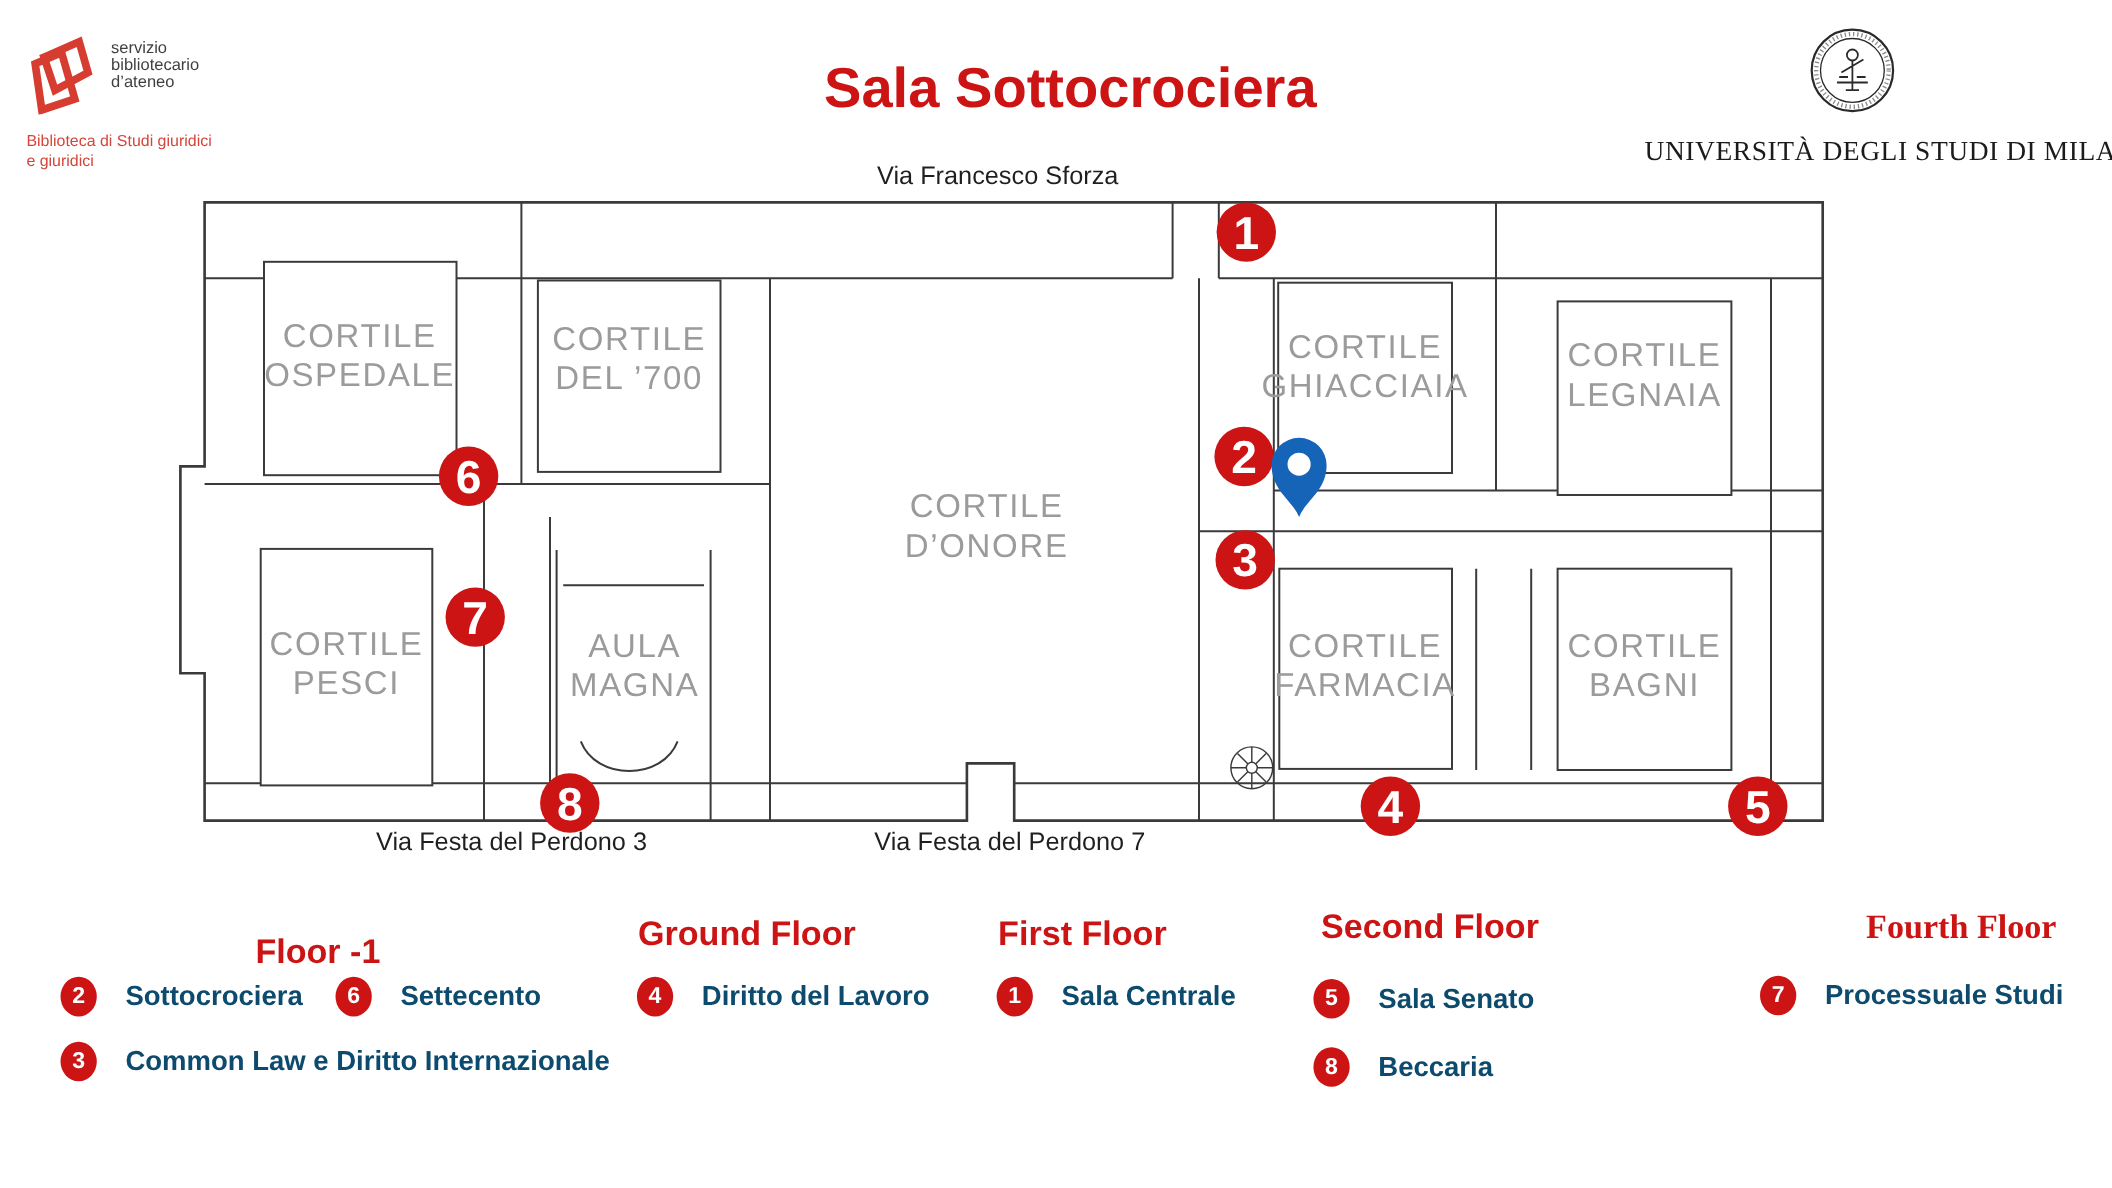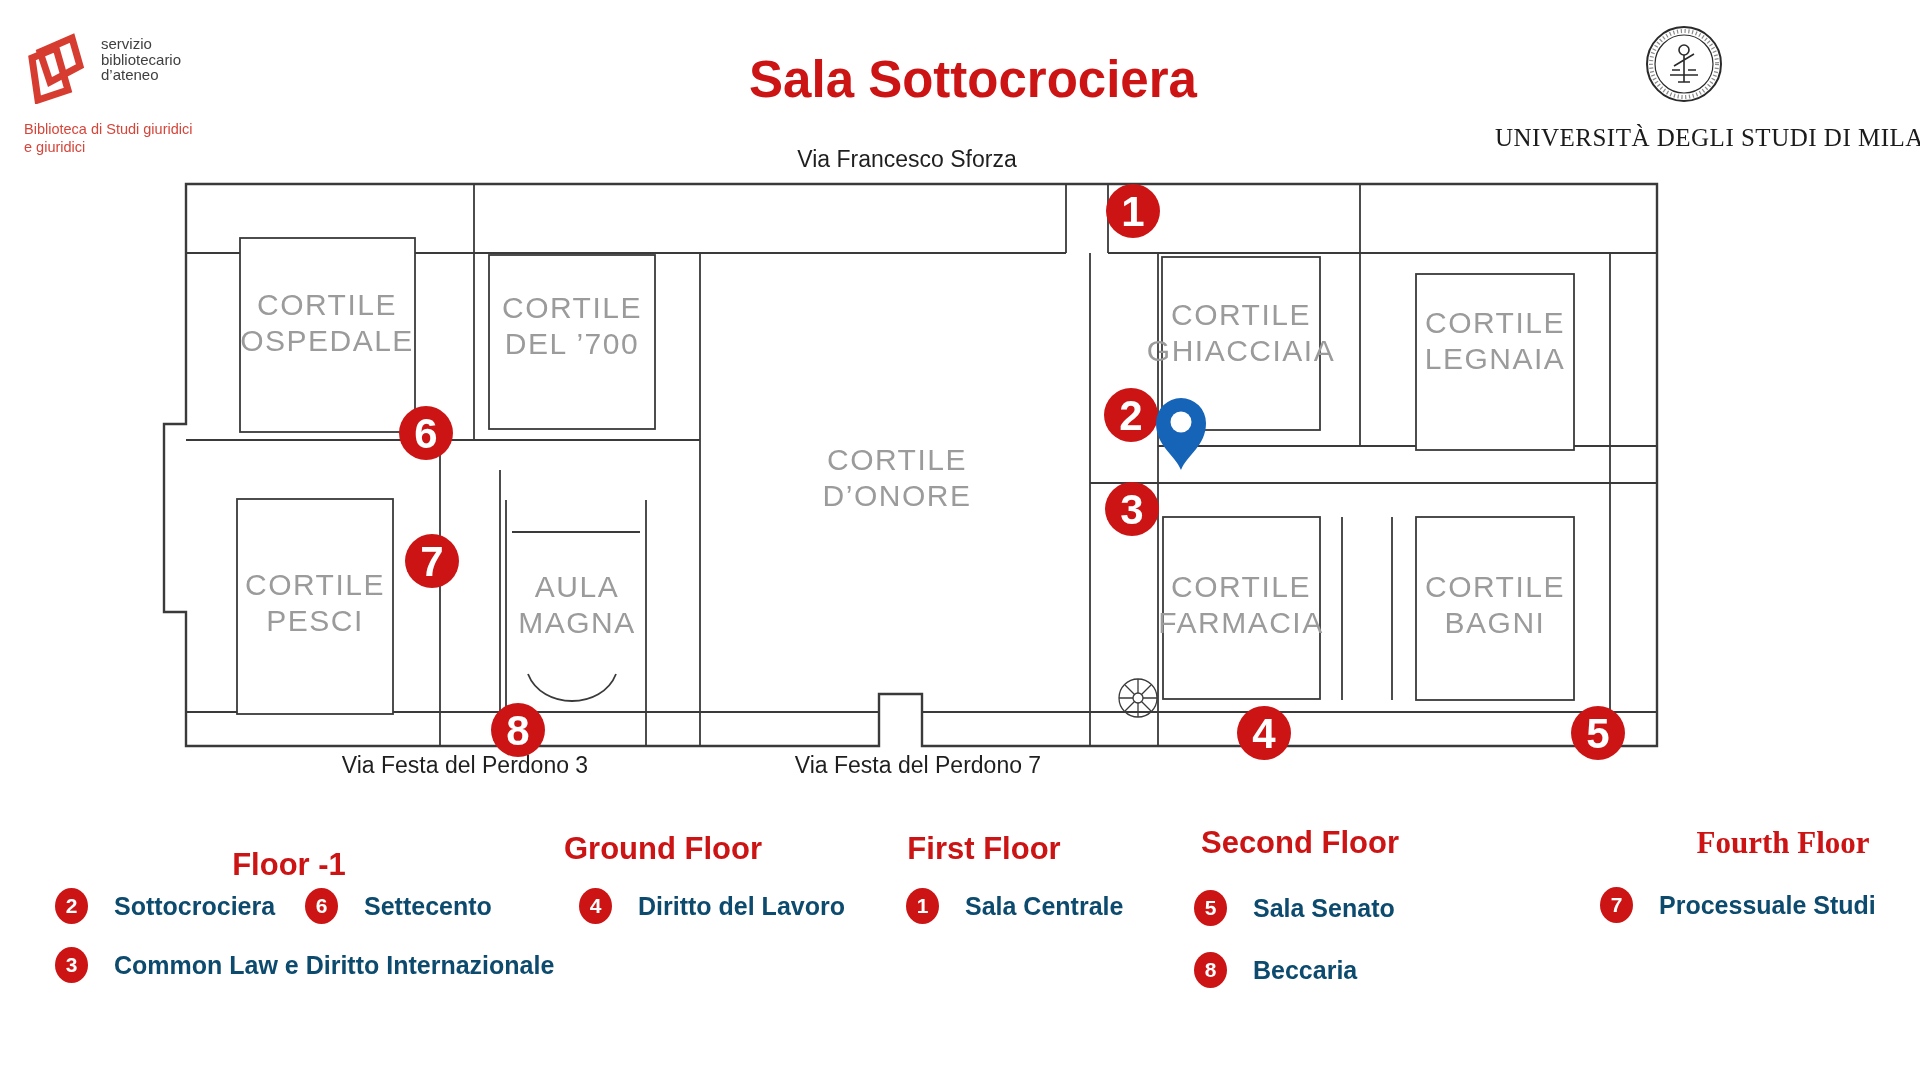--- a/index.html
+++ b/index.html
@@ -178,21 +178,21 @@
   </div>
   <div class="legend-row" style="left:305px; top:887px;">
     <span class="badge">6</span>
     <span class="legend-label">Settecento</span>
   </div>
   <div class="legend-row" style="left:55px; top:946px;">
     <span class="badge">3</span>
     <span class="legend-label">Common Law e Diritto Internazionale</span>
   </div>
 
-  <div class="legend-heading" style="left:663px; top:831px;">Ground Floor</div>
+  <div class="legend-heading" style="left:679px; top:831px;">Ground Floor</div>
   <div class="legend-row" style="left:579px; top:887px;">
     <span class="badge">4</span>
     <span class="legend-label">Diritto del Lavoro</span>
   </div>
 
   <div class="legend-heading" style="left:984px; top:831px;">First Floor</div>
   <div class="legend-row" style="left:906px; top:887px;">
     <span class="badge">1</span>
     <span class="legend-label">Sala Centrale</span>
   </div>

